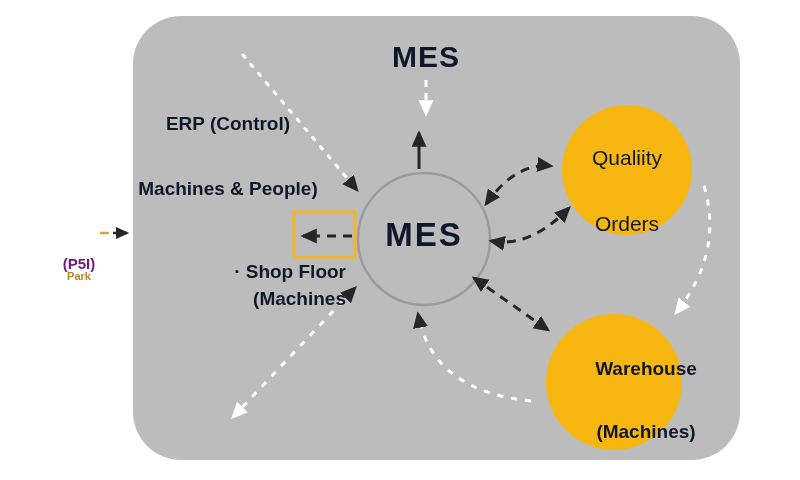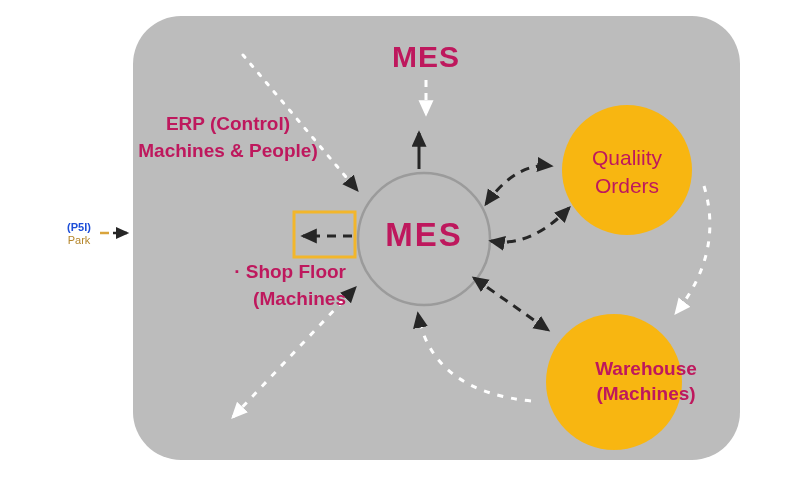--- a/index.html
+++ b/index.html
@@ -1,31 +1,31 @@
 <!DOCTYPE html>
 <html><head>
 <meta charset="utf-8">
 <style>
   html,body{margin:0;padding:0;background:#ffffff;}
   .canvas{position:relative;width:800px;height:480px;background:#ffffff;overflow:hidden;
           font-family:"Liberation Sans", sans-serif;}
   .panel{position:absolute;left:133px;top:16px;width:607px;height:444px;
          background:#bcbcbc;border-radius:48px;}
   svg.layer{position:absolute;left:0;top:0;width:800px;height:480px;}
-  .txt{position:absolute;color:#be185d;text-align:center;}
+  .txt{position:absolute;color:#0f172a;text-align:center;}
   .mes-title{left:366px;top:40px;width:120px;font-size:30px;font-weight:700;letter-spacing:1px;}
   .mes-center{left:358px;top:216px;width:132px;font-size:33px;font-weight:600;letter-spacing:2px;}
   .erp-label{left:126px;top:110px;width:204px;font-size:19px;font-weight:600;line-height:27px;}
   .shop-label{left:138px;top:258px;width:208px;font-size:19px;font-weight:600;line-height:27px;text-align:right;}
   .qc-label{left:562px;top:144px;width:130px;font-size:21px;font-weight:400;line-height:28px;}
   .wh-label{left:546px;top:356px;width:138px;font-size:19px;font-weight:700;line-height:25px;padding-left:31px;}
   .ext-label{position:absolute;left:56px;top:221px;width:46px;text-align:center;line-height:13px;}
-  .ext-code{display:block;font-size:11px;font-weight:600;color:#1d4ed8;}
-  .ext-name{display:block;font-size:11px;font-weight:400;color:#b5862b;}
-  .line2{display:block;}
+  .ext-code{display:block;font-size:15px;font-weight:600;color:#701a75;margin-top:36px;}
+  .ext-name{display:block;font-size:11px;font-weight:700;color:#b5862b;}
+  .line2{display:block;margin-top:38px;}
 </style>
 </head>
 <body>
 
 <div class="canvas">
 
   <div class="panel"></div>
 
   <svg class="layer" viewBox="0 0 800 480">
     <defs>

